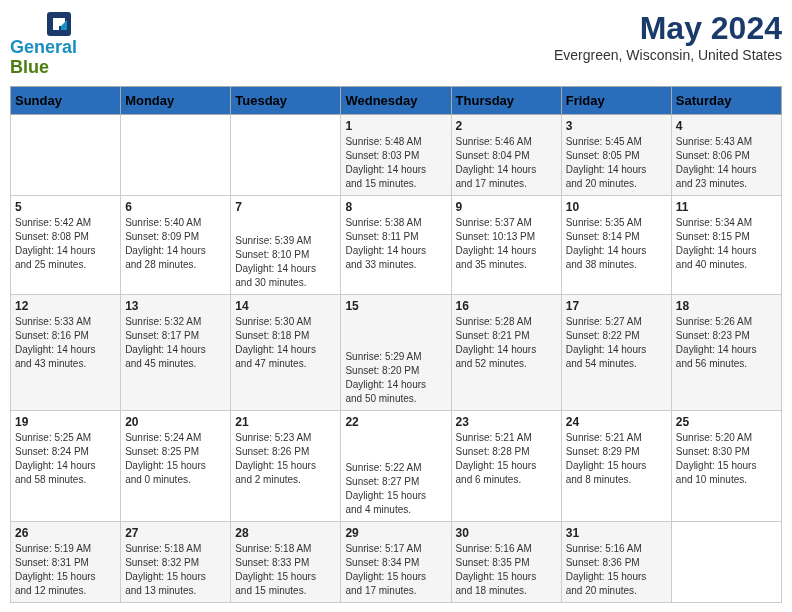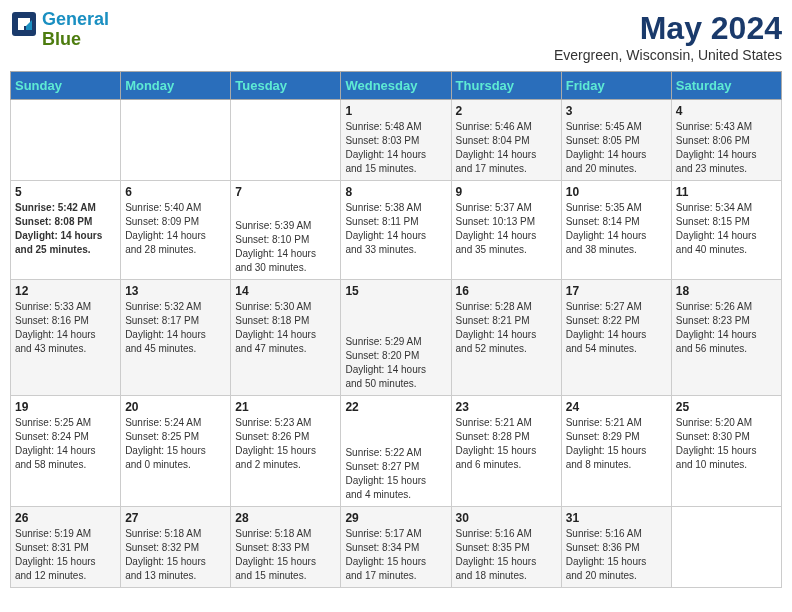--- a/index.html
+++ b/index.html
@@ -11,21 +11,22 @@
       padding: 10px;
     }
     .header {
       display: flex;
       justify-content: space-between;
       align-items: flex-start;
       margin-bottom: 8px;
     }
     .logo {
       display: flex;
-      align-items: flex-start;
+      align-items: flex-end;
+      flex-direction: column;
     }
     .logo-text {
       font-size: 18px;
       font-weight: bold;
       color: #1a3a6b;
       line-height: 1.1;
     }
     .logo-text span {
       color: #1a8fc1;
     }
@@ -46,21 +47,21 @@
       font-size: 14px;
       color: #333;
       text-align: right;
     }
     table {
       width: 100%;
       border-collapse: collapse;
     }
     thead tr {
       background-color: #2a6ebb;
-      color: #5eead4;
+      color: #000000;
     }
     thead th {
       padding: 6px 4px;
       font-size: 13px;
       font-weight: bold;
       text-align: left;
       border: 1px solid #aaa;
     }
     tbody tr {
       vertical-align: top;
@@ -158,21 +159,21 @@
           <div class="day-num">4</div>
           <div class="day-info" style="white-space: pre-line;">Sunrise: 5:43 AM
 Sunset: 8:06 PM
 Daylight: 14 hours
 and 23 minutes.</div>
         </td>
       </tr>
       <tr>
         <td>
           <div class="day-num">5</div>
-          <div class="day-info" style="white-space: pre-line; font-weight: bold;">Sunrise: 5:42 AM
+          <div class="day-info" style="white-space: pre-line;">Sunrise: 5:42 AM
 Sunset: 8:08 PM
 Daylight: 14 hours
 and 25 minutes.</div>
         </td>
         <td>
           <div class="day-num">6</div>
           <div class="day-info" style="white-space: pre-line;">Sunrise: 5:40 AM
 Sunset: 8:09 PM
 Daylight: 14 hours
 and 28 minutes.</div>

